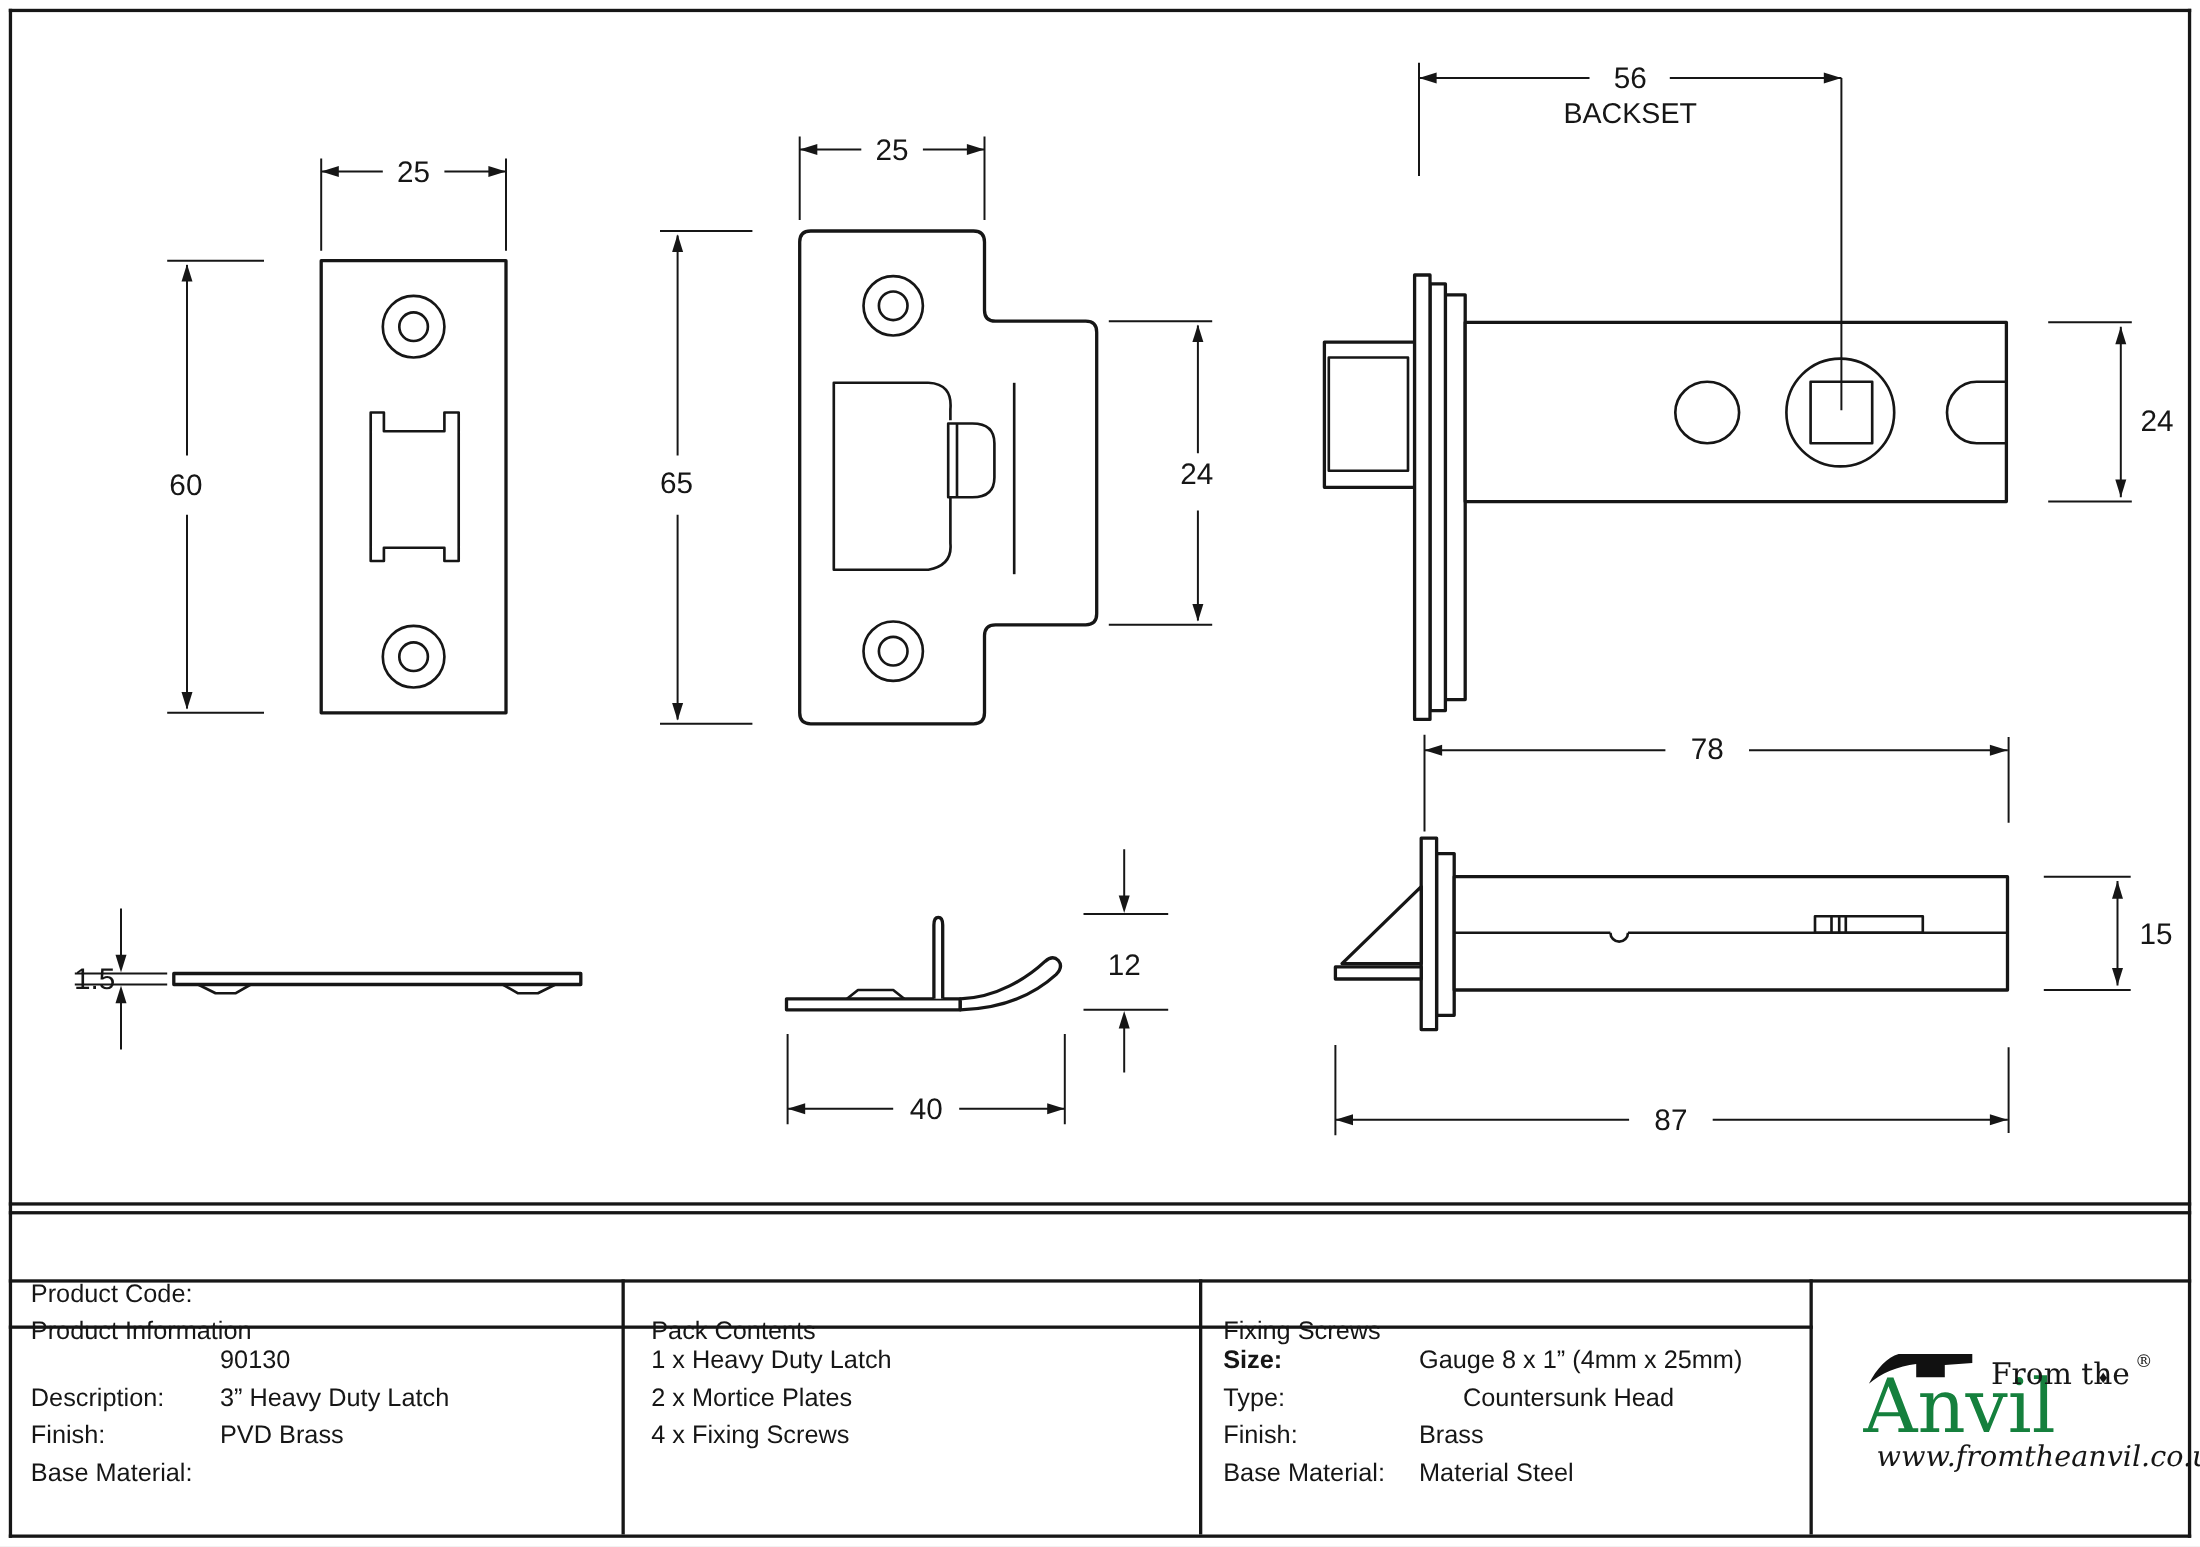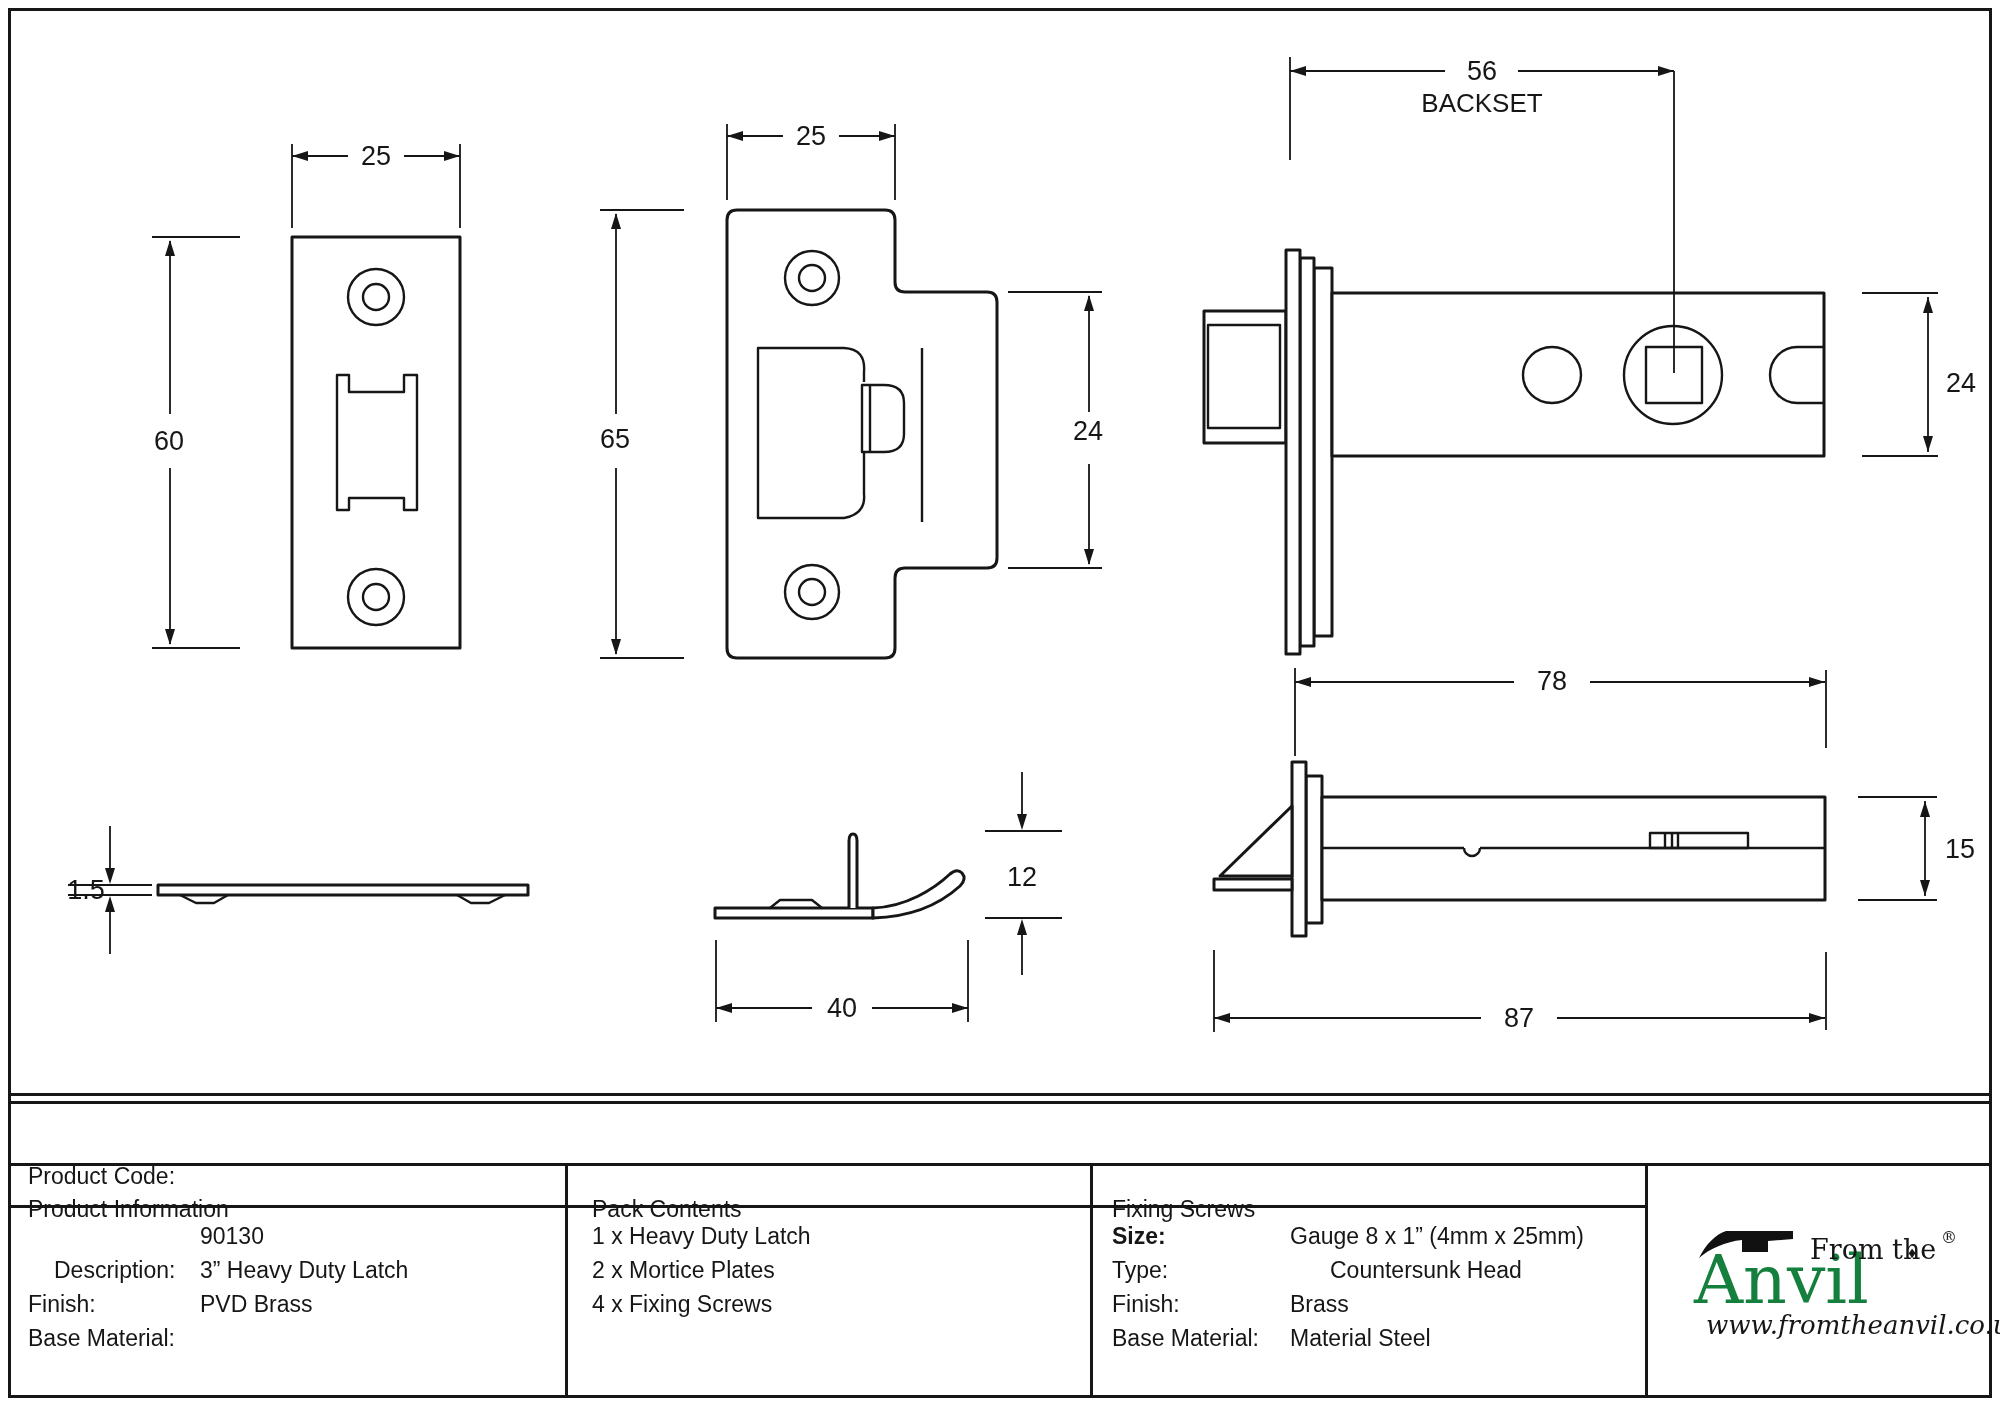--- a/index.html
+++ b/index.html
@@ -168,21 +168,21 @@
   <div class="line" style="left:1645px;top:1163px;width:3px;height:232px;"></div>
 
 
   <div class="txt hdr" style="left:28px;top:1171px;">Product Information</div>
   <div class="txt hdr" style="left:592px;top:1171px;">Pack Contents</div>
   <div class="txt hdr" style="left:1112px;top:1171px;">Fixing Screws</div>
 
   <div>
     <div class="txt" style="left:28px;top:1162px;">Product Code:</div>
     <div class="txt" style="left:200px;top:1222px;">90130</div>
-    <div class="txt" style="left:28px;top:1256px;margin-left:26px;">Description:</div>
+    <div class="txt" style="left:28px;top:1256px;">Description:</div>
     <div class="txt" style="left:200px;top:1256px;">3” Heavy Duty Latch</div>
     <div class="txt" style="left:28px;top:1290px;">Finish:</div>
     <div class="txt" style="left:200px;top:1290px;">PVD Brass</div>
     <div class="txt" style="left:28px;top:1324px;">Base Material:</div>
     <div class="txt" style="left:200px;top:1324px;"></div>
   </div>
 
   <div>
     <div class="txt" style="left:592px;top:1222px;">1 x Heavy Duty Latch</div>
     <div class="txt" style="left:592px;top:1256px;">2 x Mortice Plates</div>

